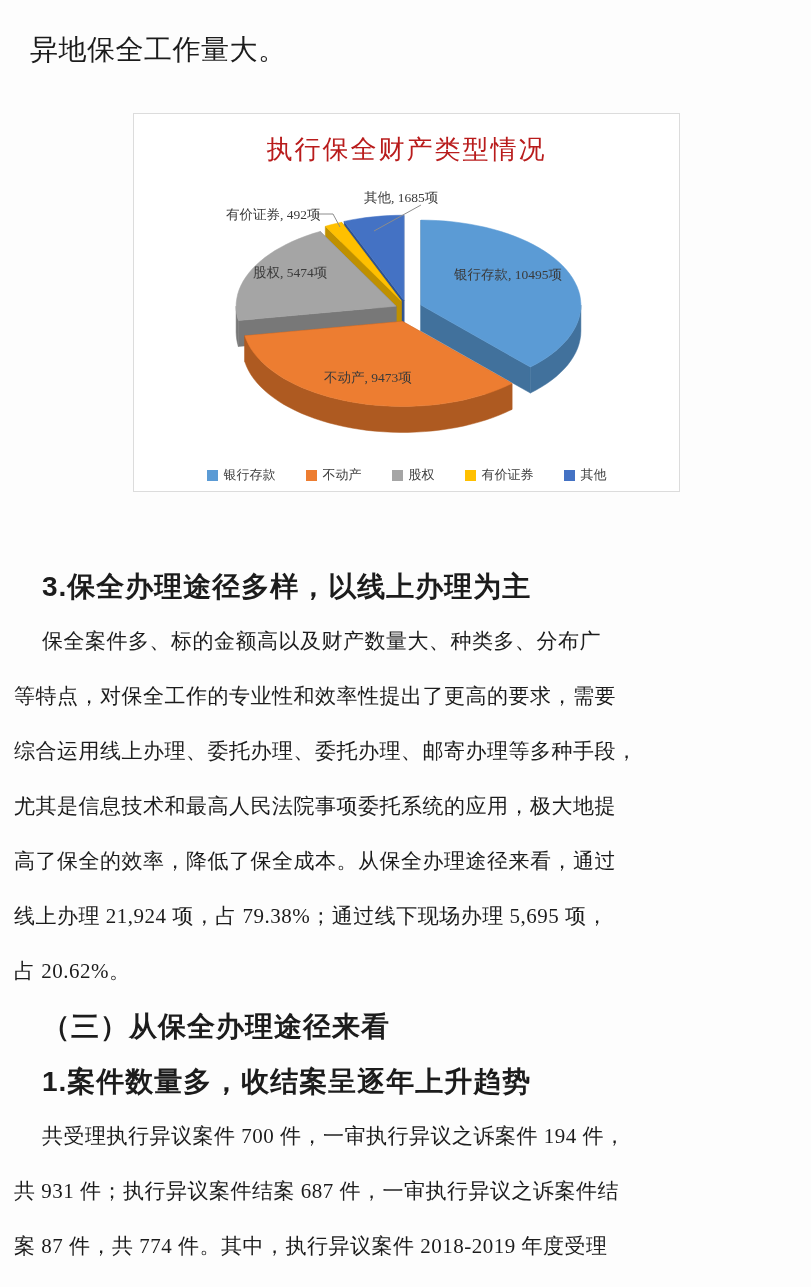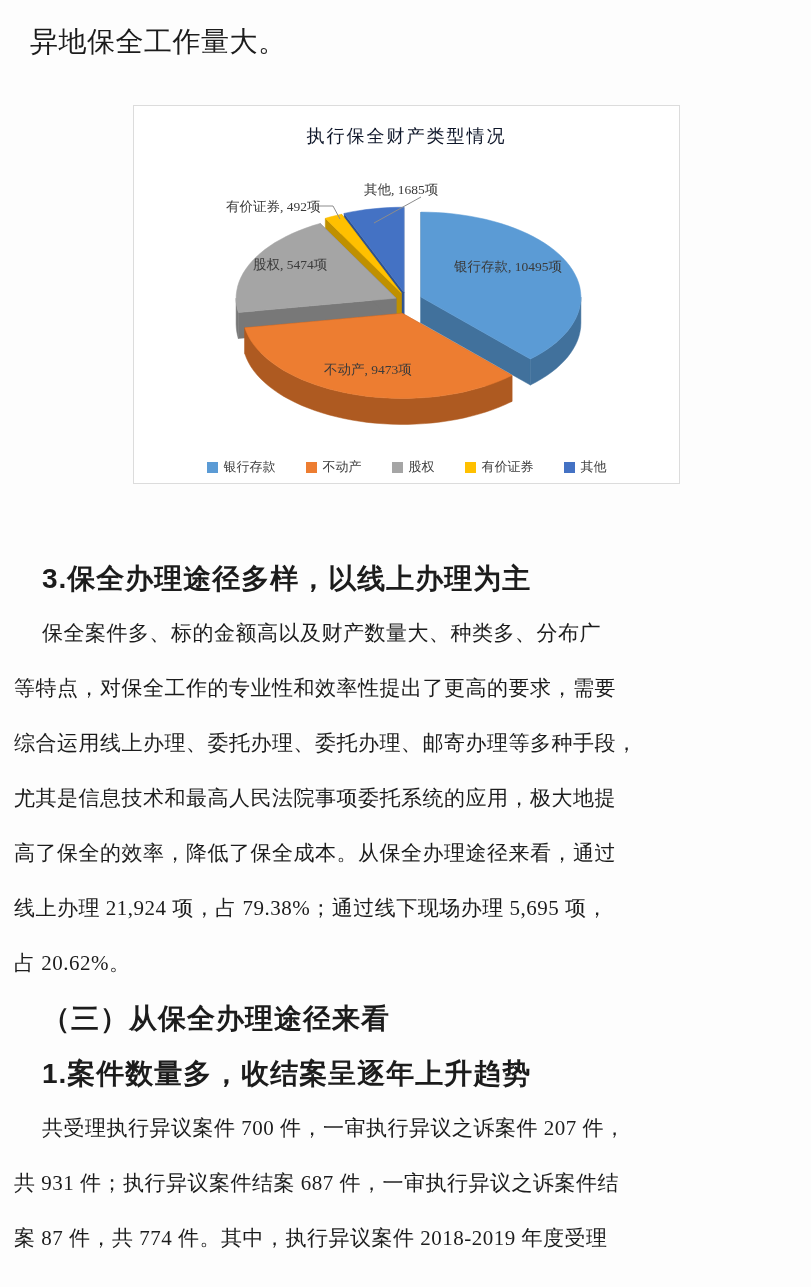--- a/index.html
+++ b/index.html
@@ -1,21 +1,21 @@
 <!DOCTYPE html>
 <html><head>
 <meta charset="utf-8">
 <style>
   html,body{margin:0;padding:0;background:#ffffff;}
   .page{
     position:relative;
     width:811px;height:1287px;
     background:#fdfdfd;
     box-sizing:border-box;
-    padding:4px 14px;
+    padding:12px 14px;
     overflow:hidden;
     font-family:"Liberation Serif","DejaVu Serif",serif;
     color:#1c1c1c;
   }
   .line{
     height:55px;line-height:55px;
     font-size:21px;
     white-space:nowrap;
     letter-spacing:0.5px;
   }
@@ -29,21 +29,21 @@
     position:relative;
     margin:36px 0 0 119px;
     width:545px;height:377px;
     background:#ffffff;
     border:1px solid #dcdcdc;
     box-sizing:content-box;
   }
   .chart-title{
     position:absolute;top:18px;left:0;width:100%;
     text-align:center;
-    font-size:18px;color:#0f172a;
+    font-size:26px;color:#b91c1c;
     letter-spacing:2px;
     font-weight:400;
   }
   .chart-frame svg{position:absolute;top:0;left:0;}
   .pie-ann text{
     font-family:"Liberation Serif","DejaVu Serif",serif;
     font-size:13.5px;fill:#3a3a3a;
   }
   .pie-ann path{stroke:#8c8c8c;stroke-width:1;fill:none;}
   .legend{
@@ -127,18 +127,18 @@
     <div class="line h ind">3.保全办理途径多样，以线上办理为主</div>
     <div class="line ind">保全案件多、标的金额高以及财产数量大、种类多、分布广</div>
     <div class="line">等特点，对保全工作的专业性和效率性提出了更高的要求，需要</div>
     <div class="line">综合运用线上办理、委托办理、委托办理、邮寄办理等多种手段，</div>
     <div class="line">尤其是信息技术和最高人民法院事项委托系统的应用，极大地提</div>
     <div class="line">高了保全的效率，降低了保全成本。从保全办理途径来看，通过</div>
     <div class="line">线上办理 21,924 项，占 79.38%；通过线下现场办理 5,695 项，</div>
     <div class="line">占 20.62%。</div>
     <div class="line h ind">（三）从保全办理途径来看</div>
     <div class="line h ind">1.案件数量多，收结案呈逐年上升趋势</div>
-    <div class="line ind">共受理执行异议案件 700 件，一审执行异议之诉案件 207 件，</div>
+    <div class="line ind">共受理执行异议案件 700 件，一审执行异议之诉案件 194 件，</div>
     <div class="line">共 931 件；执行异议案件结案 687 件，一审执行异议之诉案件结</div>
     <div class="line">案 87 件，共 774 件。其中，执行异议案件 2018-2019 年度受理</div>
   </div>
 
 </div>
 
 </body></html>

